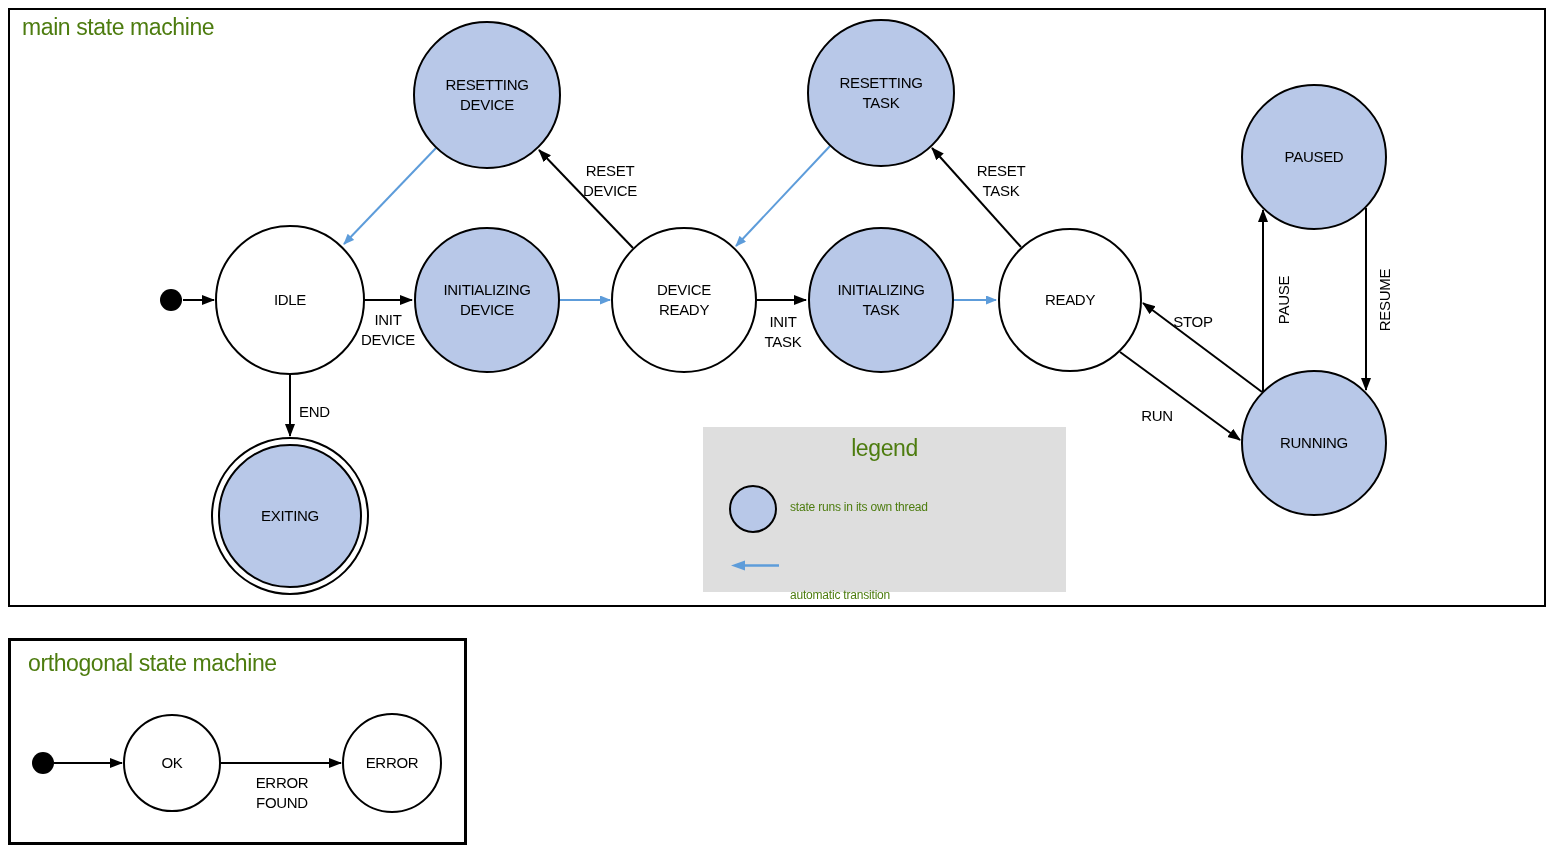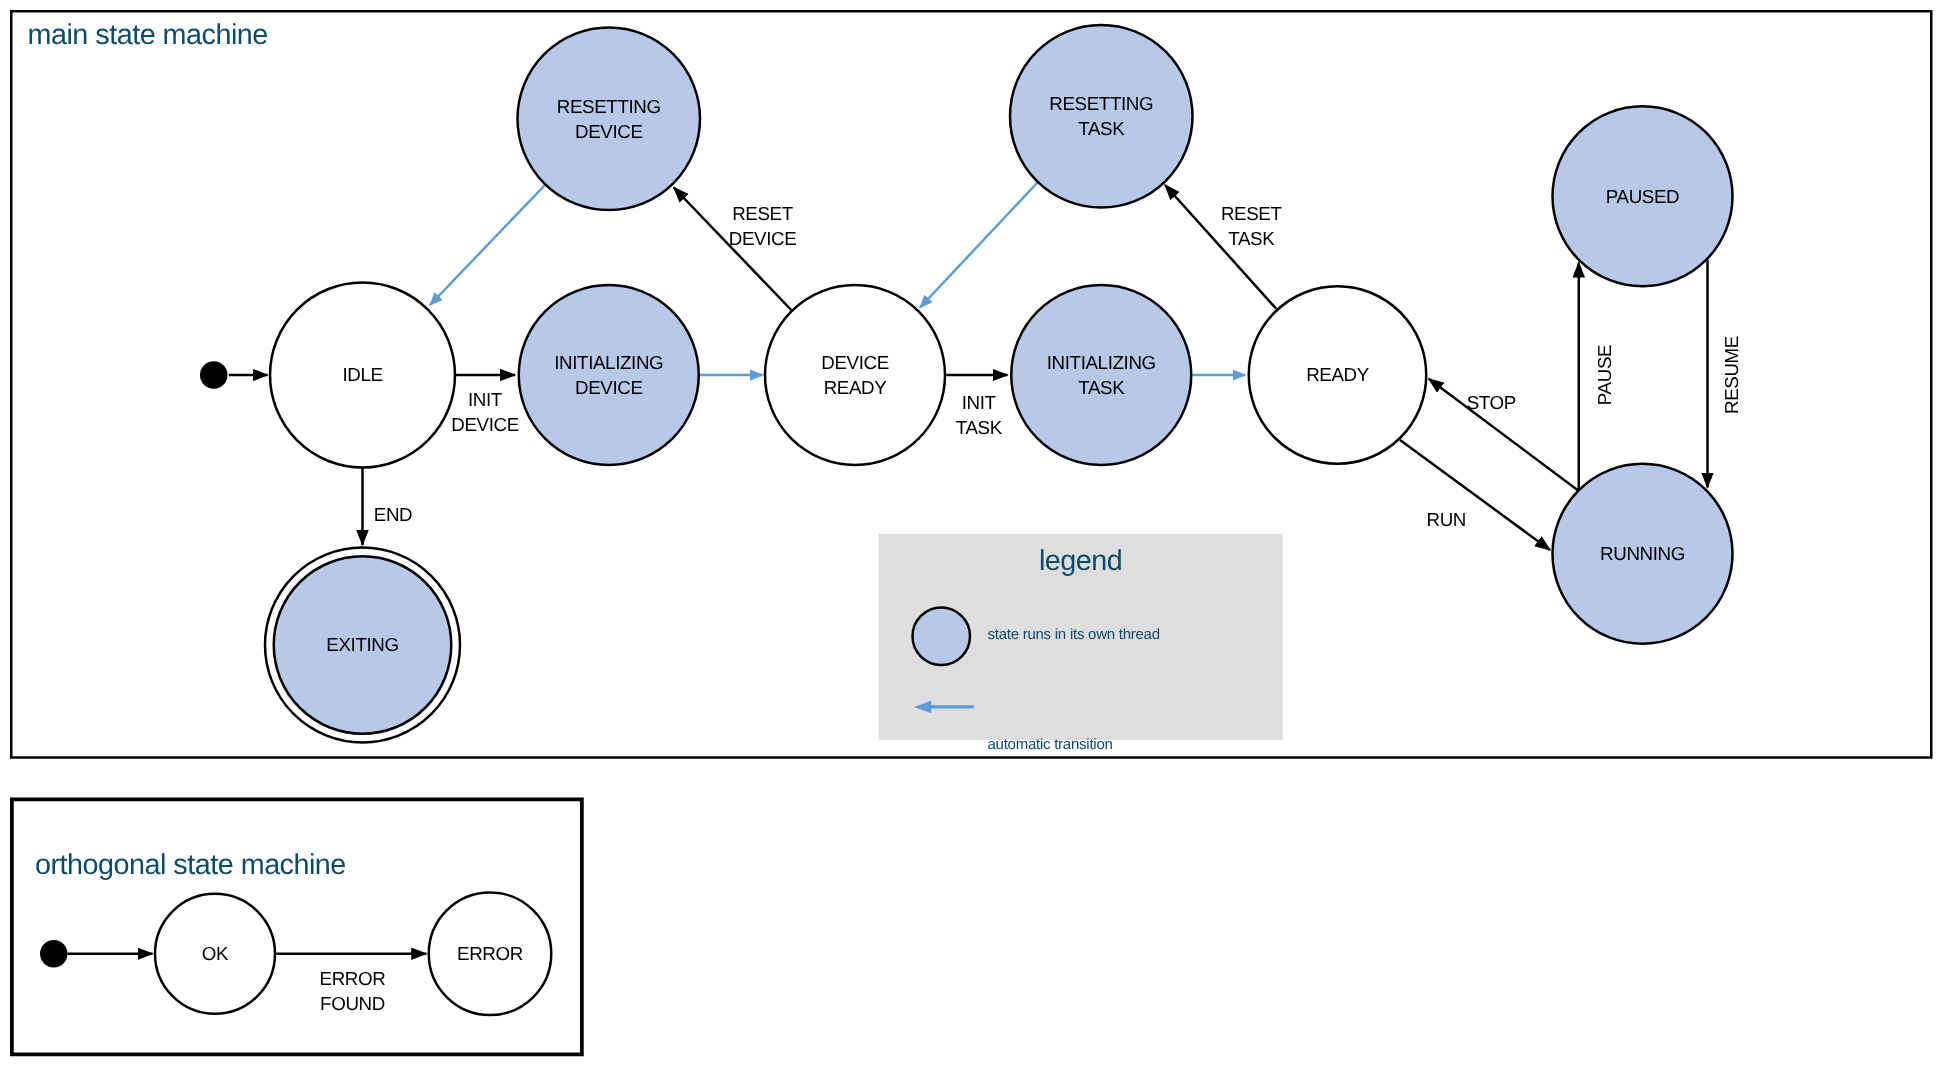--- a/index.html
+++ b/index.html
@@ -2,21 +2,21 @@
 <html style="--threaded-fill: #b8c8e8; --auto-arrow: #5d9cda; --legend-bg: #dedede;"><head>
 <meta charset="utf-8">
 <style>
   html, body { margin: 0; padding: 0; background: #ffffff; }
   #stage {
     position: relative;
     width: 1555px;
     height: 852px;
     background: #ffffff;
     font-family: "Liberation Sans", sans-serif;
-    color: #0c4a6e;
+    color: #4d7c0f;
     overflow: hidden;
   }
   .machine-box {
     position: absolute;
     border: 2px solid #000000;
     background: transparent;
     box-sizing: border-box;
   }
   .machine-box.thick { border-width: 3px; }
   .box-title {
@@ -81,23 +81,23 @@
 </style>
 </head>
 <body>
 
 <div id="stage">
 
   <div class="machine-box" id="main-box" style="left: 8px; top: 8px; width: 1538px; height: 599px;"></div>
   <div class="box-title" id="main-title" style="left: 22px; top: 14px;">main state machine</div>
 
   <div class="machine-box thick" id="ortho-box" style="left: 8px; top: 638px; width: 459px; height: 207px;"></div>
-  <div class="box-title" id="ortho-title" style="left: 28px; top: 650px; margin-top: 28px;">orthogonal state machine</div>
+  <div class="box-title" id="ortho-title" style="left: 28px; top: 650px;">orthogonal state machine</div>
 
-  <div id="legend-panel" style="left: 703px; top: 427px; width: 323px; height: 165px;">
+  <div id="legend-panel" style="left: 703px; top: 427px; width: 363px; height: 165px;">
     <div class="legend-title">legend</div>
     <span class="legend-circle"></span>
     <div class="legend-item-text" style="top: 73px;" id="legend-thread-text">state runs in its own thread</div>
     <svg class="legend-arrow-svg" width="50" height="15">
       <line x1="12" y1="7.5" x2="48" y2="7.5" style="stroke: var(--auto-arrow, #5d9cda); stroke-width: 2.5;"></line>
       <polygon points="0,7.5 14,2.5 14,12.5" style="fill: var(--auto-arrow, #5d9cda);"></polygon>
     </svg>
     <div class="legend-item-text" style="top: 129px; margin-top: 32px;" id="legend-auto-text">automatic transition</div>
   </div>
 

